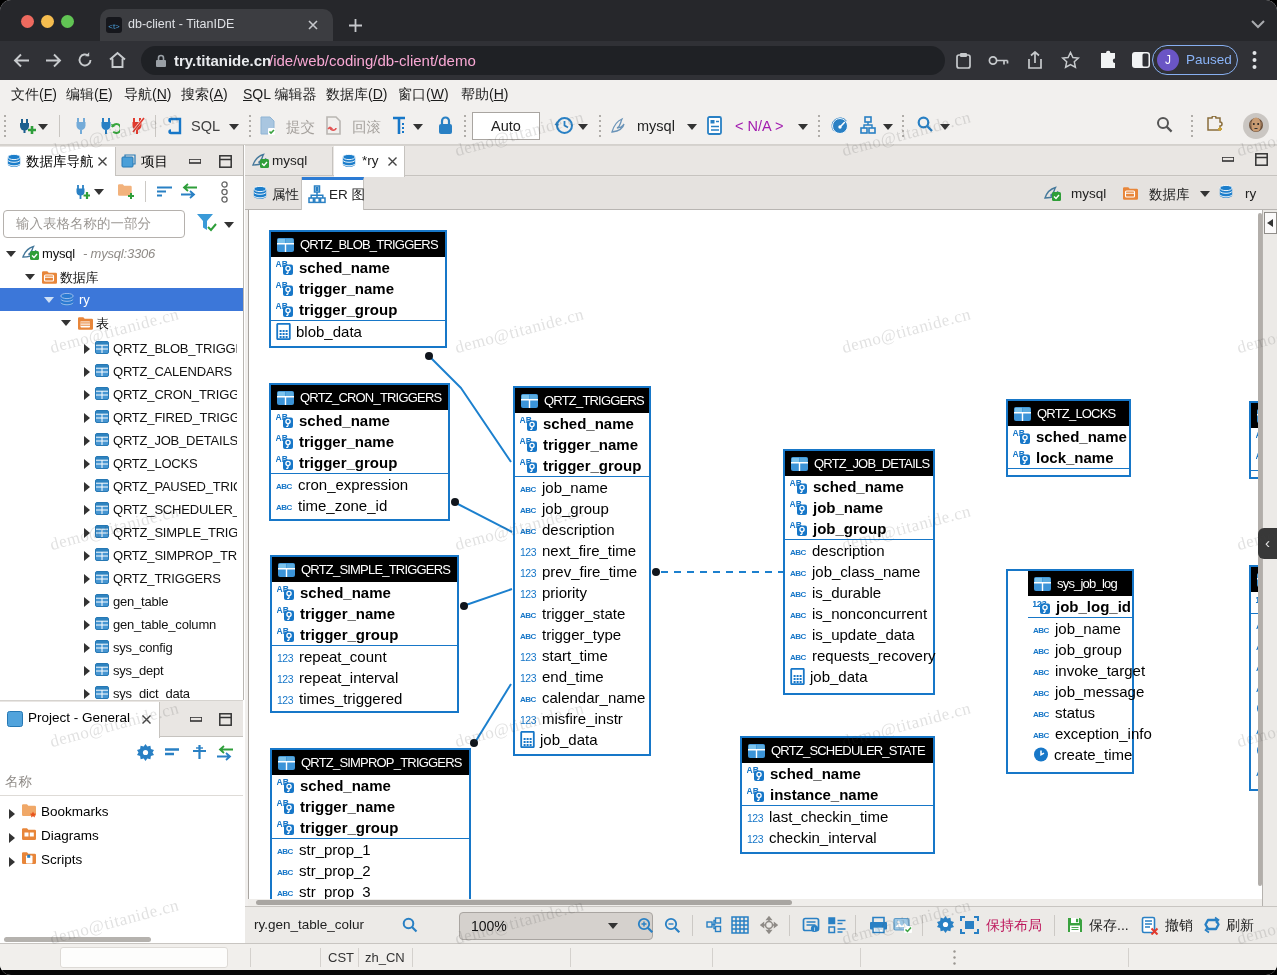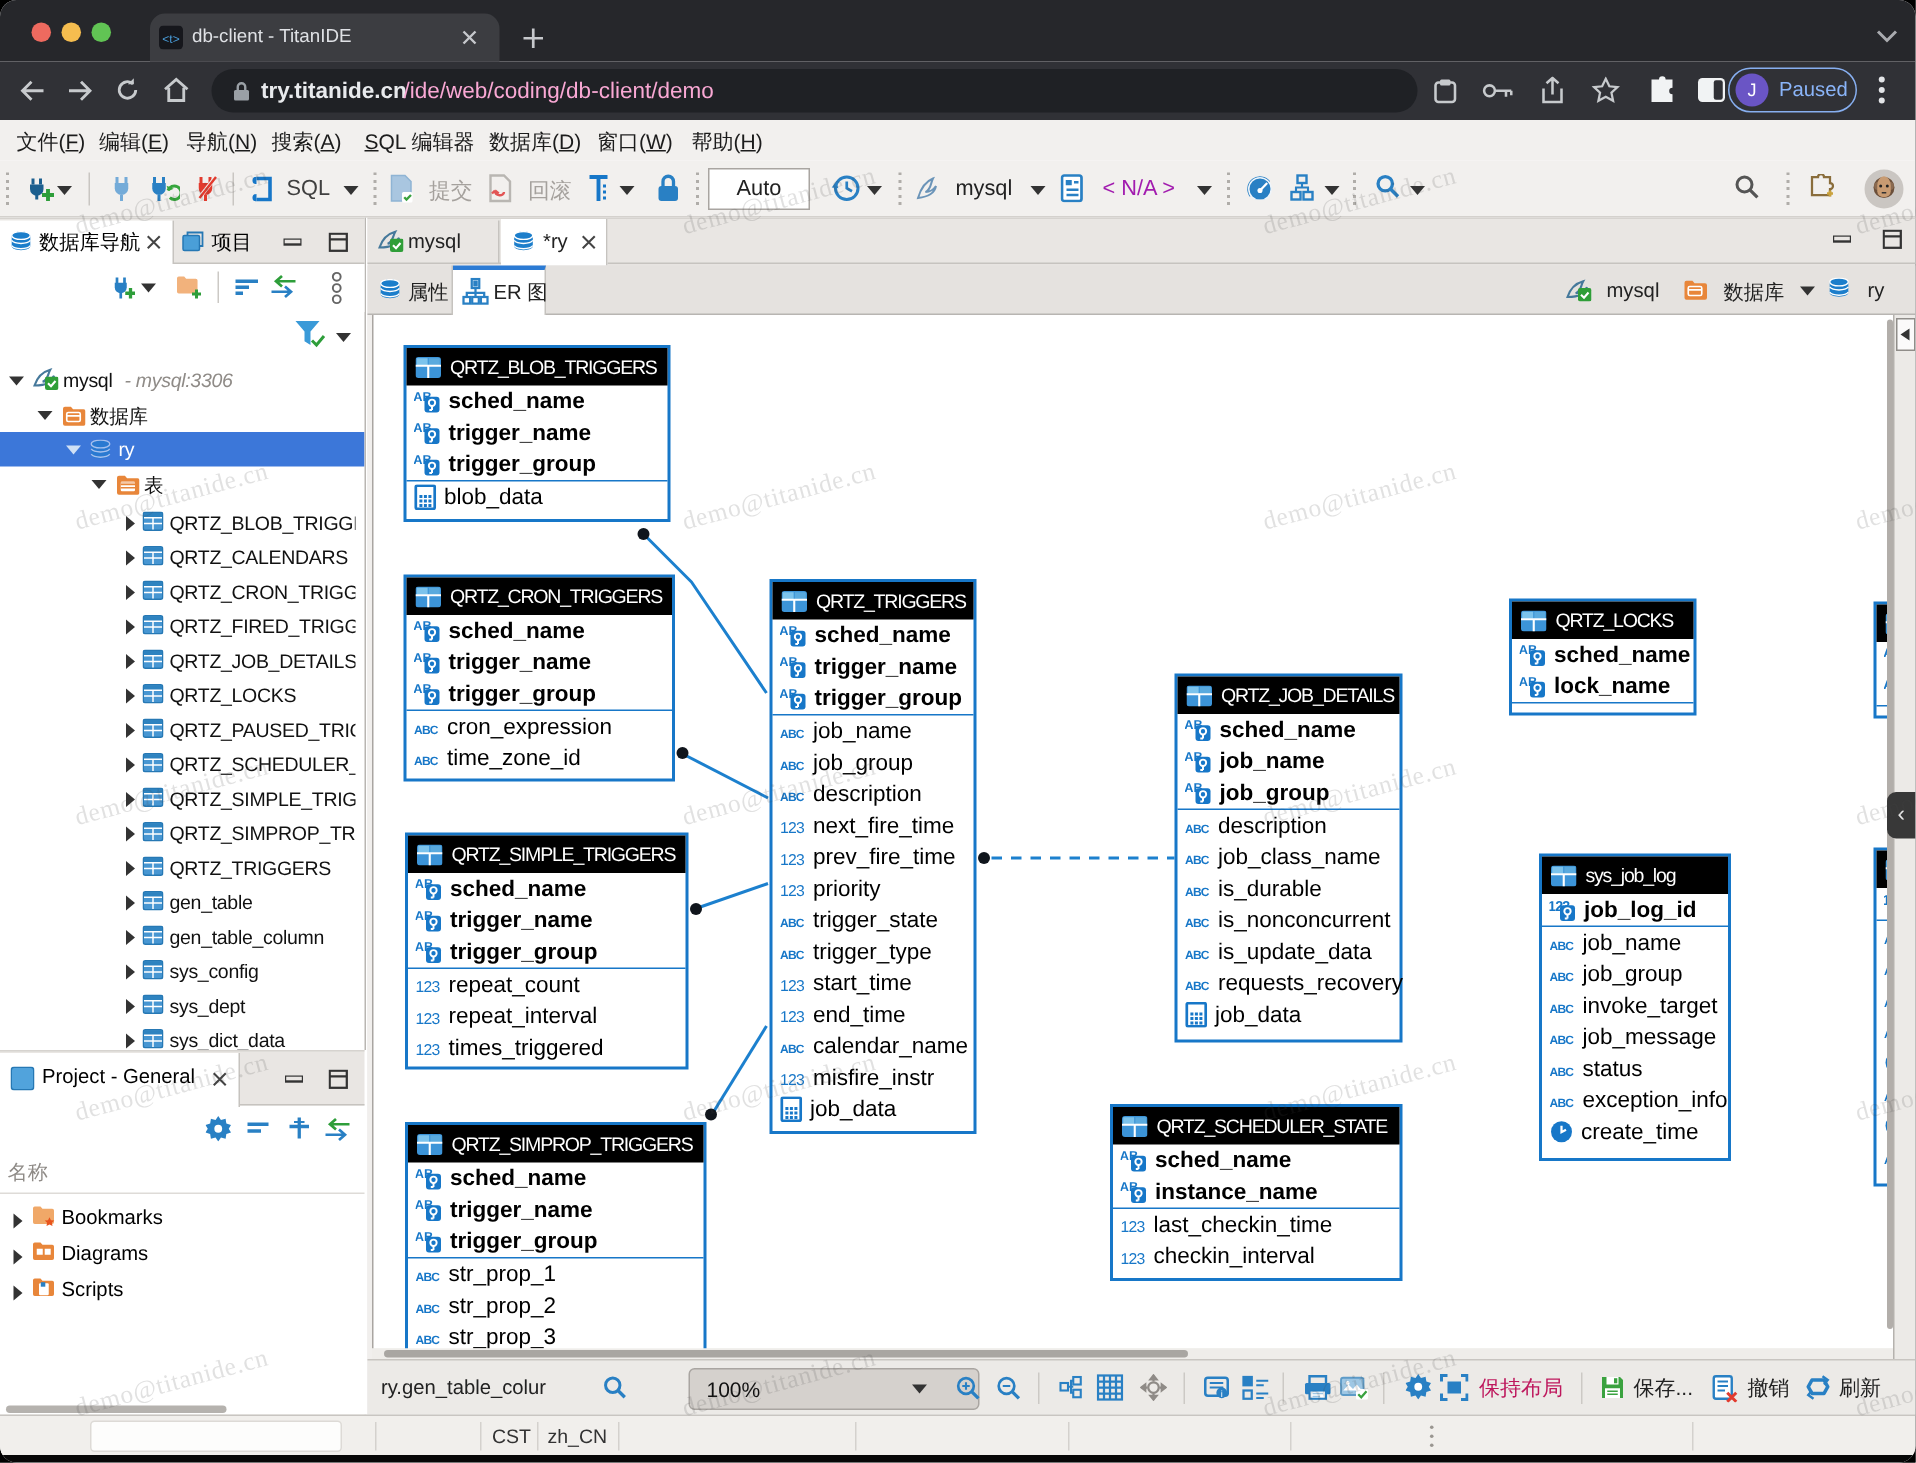--- a/index.html
+++ b/index.html
@@ -376,20 +376,21 @@
           <path d="M17 4.5H4M8 1L4 4.5 8 8" stroke="#2e9e3a" stroke-width="1.8" fill="none"></path>
           <path d="M1 11.5h13M10 8l4 3.5-4 3.5" stroke="#2980c4" stroke-width="1.8" fill="none"></path>
         </svg>
     <svg class="ico" style="left:220px;top:5px" width="9" height="22" viewBox="0 0 9 22">
           <circle cx="4.5" cy="3.5" r="2.6" fill="none" stroke="#666" stroke-width="1.3"></circle>
           <circle cx="4.5" cy="11" r="2.6" fill="none" stroke="#666" stroke-width="1.3"></circle>
           <circle cx="4.5" cy="18.5" r="2.6" fill="none" stroke="#666" stroke-width="1.3"></circle>
         </svg>
   </div>
 
+  <div class="ab" style="left:3px;top:65px;width:182px;height:28px;background:#fff;border:1px solid #b5b1ad;border-radius:4px;color:#9b9793;font-size:13.5px;line-height:26px;padding-left:12px;">输入表格名称的一部分</div>
   <svg class="ico" style="left:196px;top:68px" width="22" height="21" viewBox="0 0 22 21">
         <path d="M1 1h16l-6 7v9l-4-2.5V8z" fill="#3a9ad8"></path>
         <path d="M12 14l3 3 5-6" stroke="#2e9e3a" stroke-width="2" fill="none"></path>
       </svg>
   <div class="arr arrD ab" style="left:224px;top:77px"></div>
 
   <div id="tree" class="ab" style="left:0;top:95px;width:243px;height:460px;overflow:hidden;">
 <div class="trow" style="top:2px;">
           <div class="arr arrD" style="position:absolute;left:6px;top:9px"></div>
           <svg class="ico" style="left:21px;top:3px" width="16" height="16" viewBox="0 0 16 16">
@@ -1038,21 +1039,21 @@
           </div>
           <div class="er pk">
             <svg width="18" height="17" viewBox="0 0 18 17">
               <use href="#pkico"></use>
             </svg>
             <span>lock_name</span>
           </div>
           <div class="esep"></div>
           <div style="height:6px"></div>
         </div>
-<div class="ent" style="left:777px;top:359px;width:128px;">
+<div class="ent" style="left:757px;top:359px;width:128px;padding-left:20px;">
           <div class="eh">
             <svg width="17" height="14" viewBox="0 0 17 14">
               <use href="#ehico"></use>
             </svg>
             <span>sys_job_log</span>
           </div>
           <div class="er pk">
             <svg width="18" height="17" viewBox="0 0 18 17">
               <use href="#pknum"></use>
             </svg>

